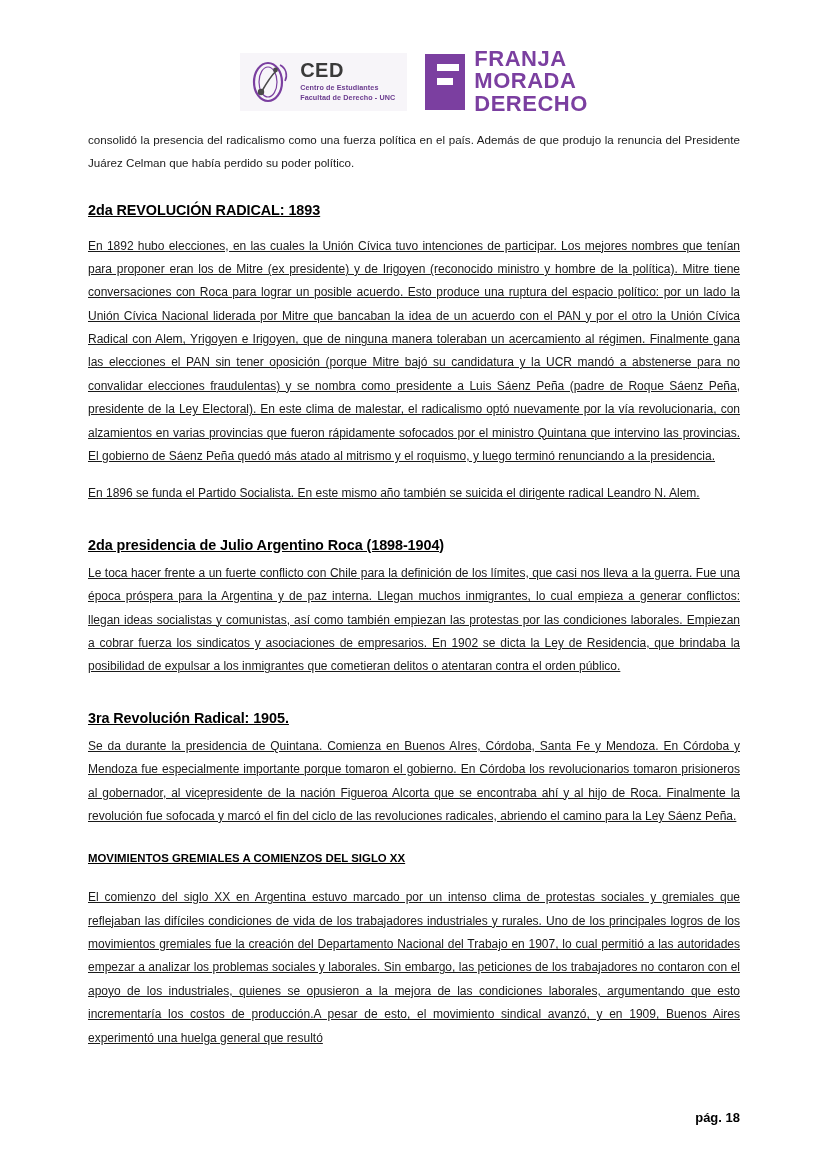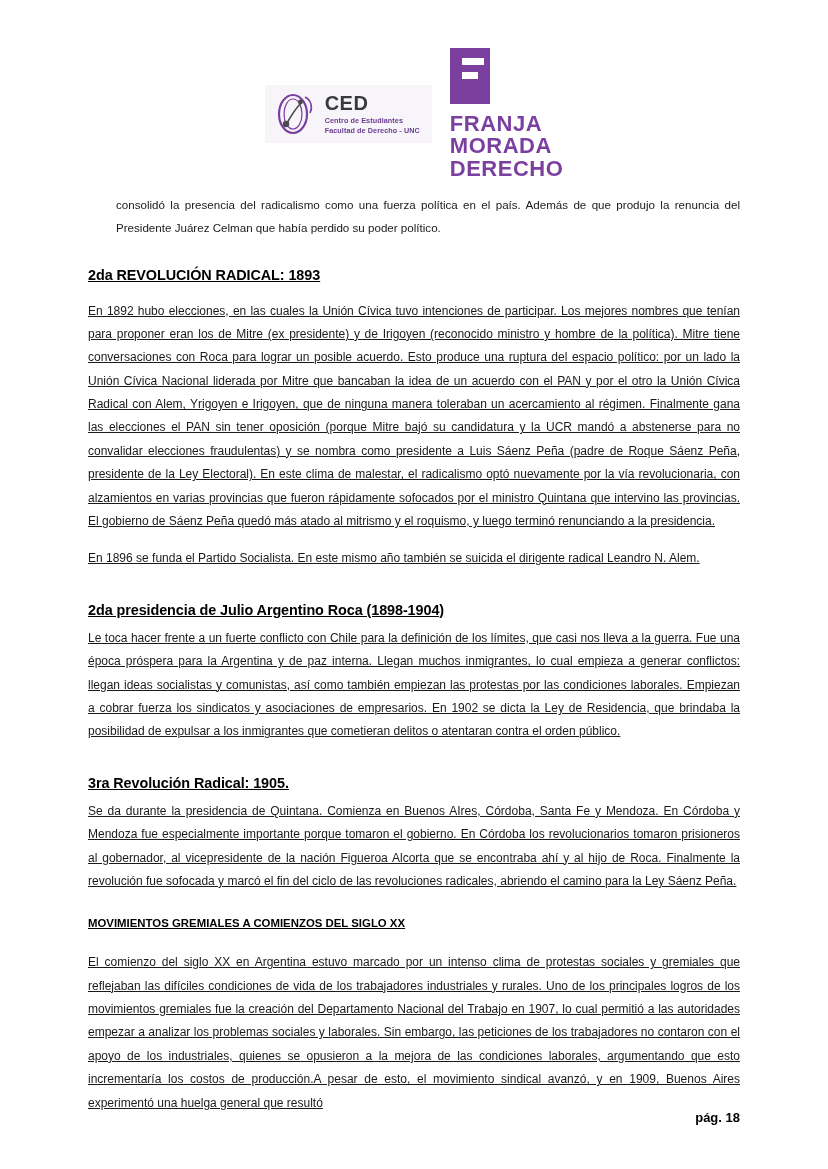--- a/index.html
+++ b/index.html
@@ -59,22 +59,22 @@
     color: #6a3b8e;
     font-weight: bold;
     margin-top: 3px;
     letter-spacing: 0.1px;
   }
   .ced-sub div { line-height: 1.35; }
 
   
   .franja-logo {
     display: flex;
+    align-items: center;
     gap: 9px;
-    flex-direction: column;
   }
   .franja-f {
     width: 40px;
     height: 56px;
     background: #7b3fa0;
     position: relative;
   }
   .franja-f::before {
     content: "";
     position: absolute;
@@ -121,21 +121,20 @@
   p.body {
     font-size: 12px;
     line-height: 1.95;
     text-align: justify;
     margin: 0 0 14px 0;
     color: #1a1a1a;
   }
   .intro {
     padding: 0 88px;
     margin-top: 6px;
-    margin-left: 28px;
   }
   .intro p {
     font-size: 11.6px;
     line-height: 1.95;
     text-align: justify;
     margin: 0;
   }
   h2.section {
     font-size: 15.5px;
     font-weight: bold;

